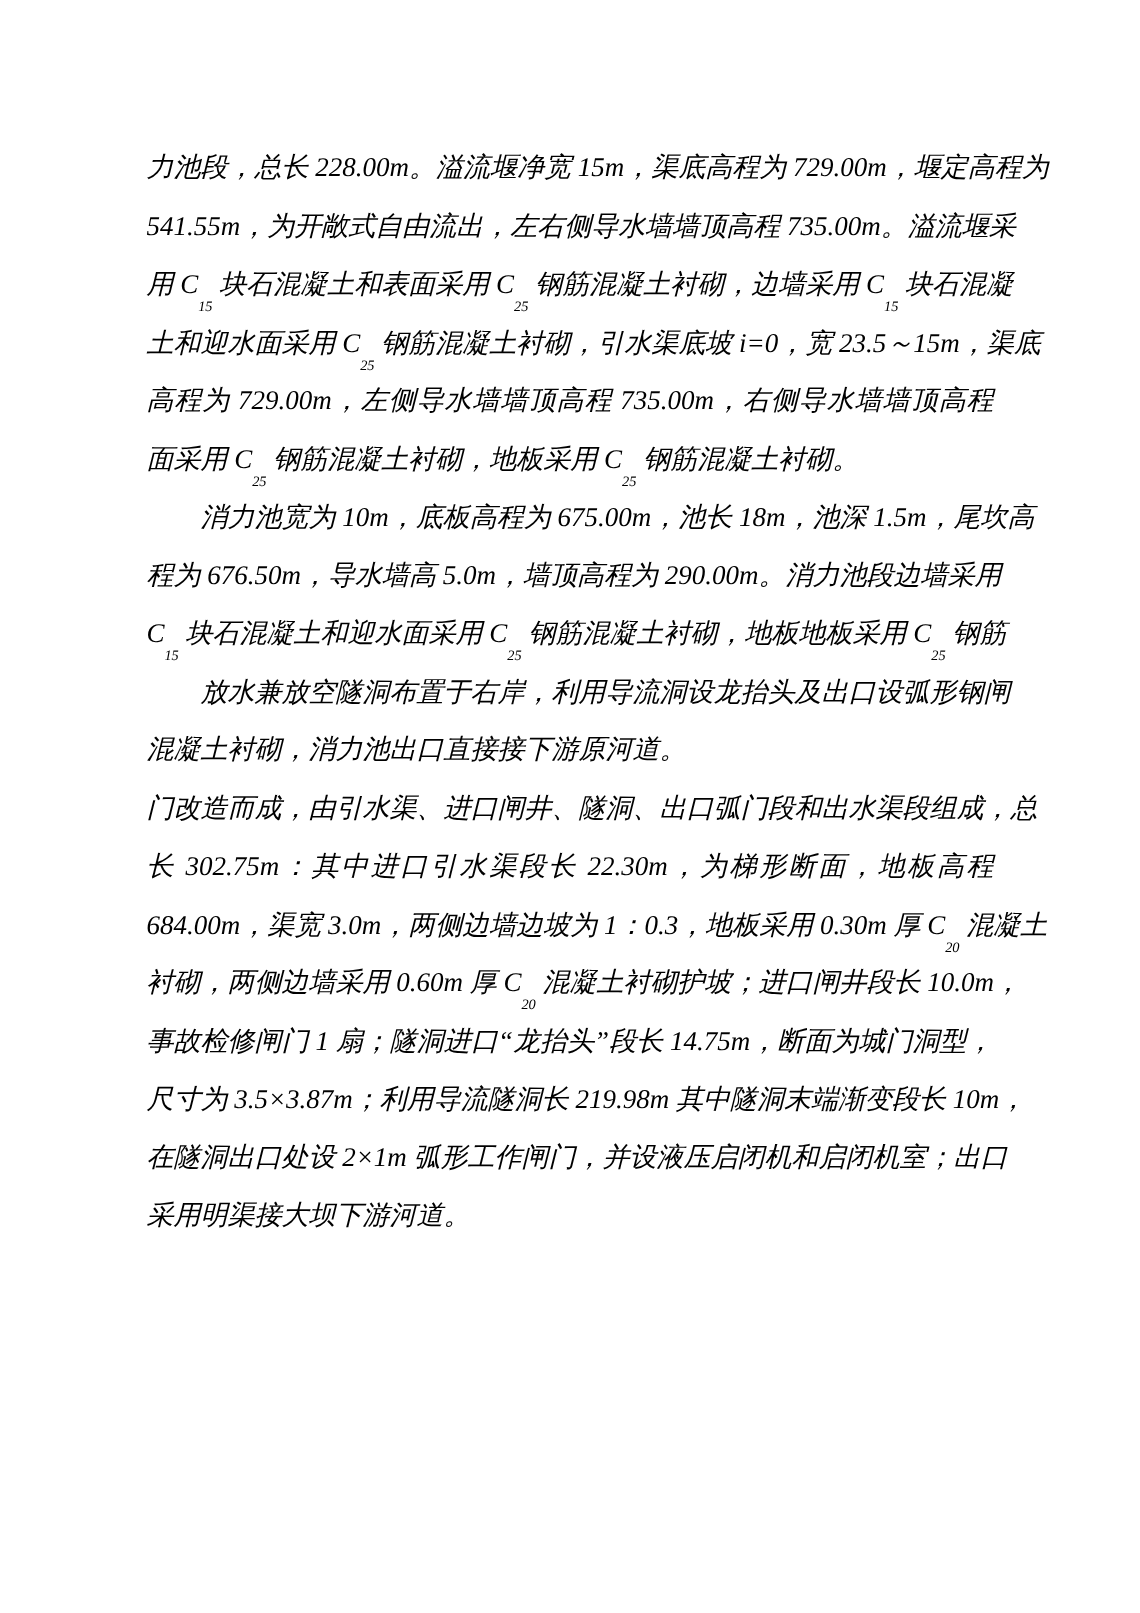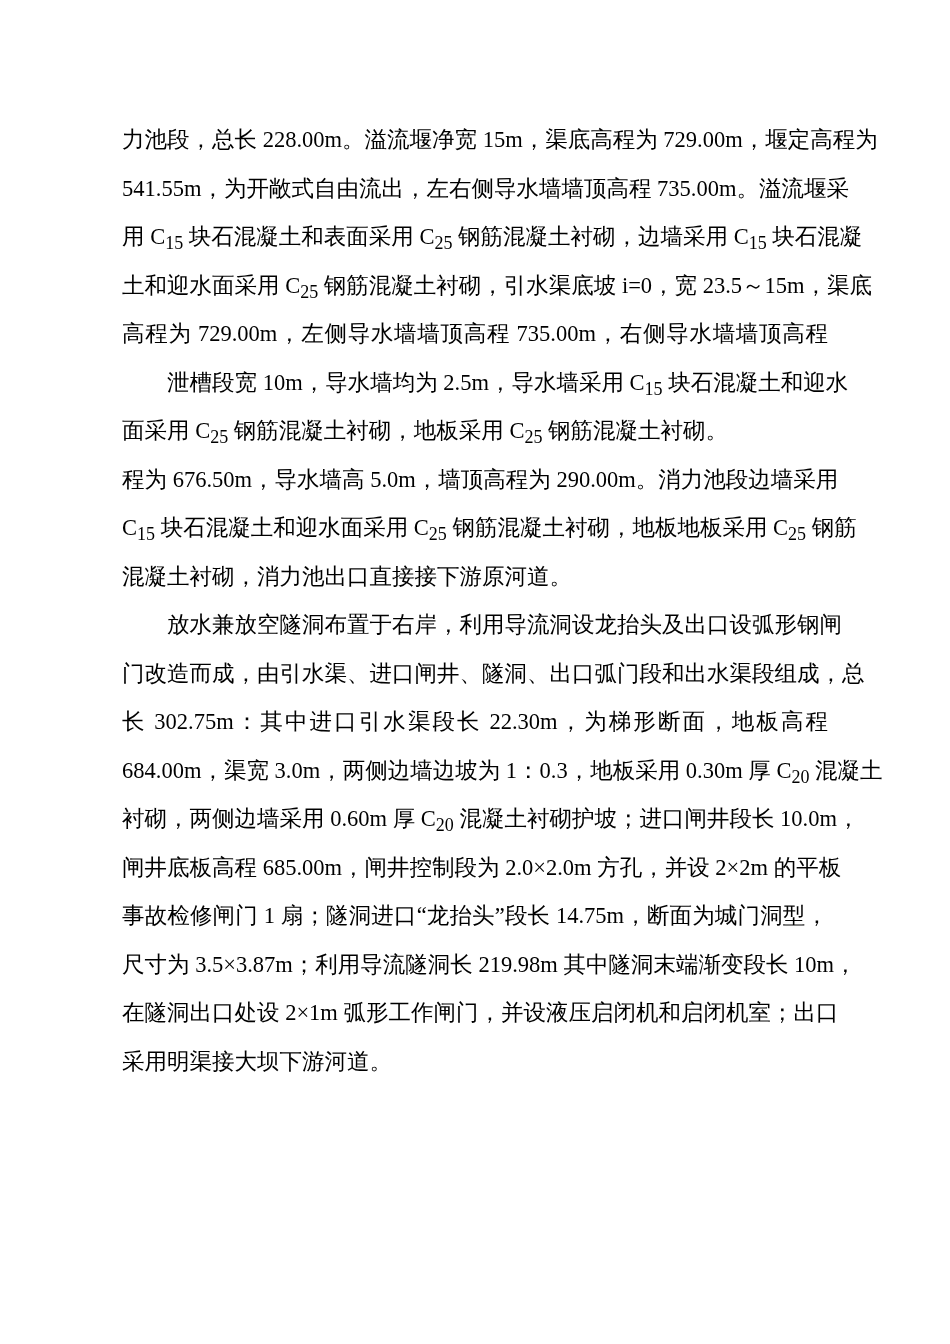--- a/index.html
+++ b/index.html
@@ -27,53 +27,53 @@
     font-size: 22.5px;
     color: #000000;
   }
   .line {
     height: 48.5px;
     line-height: 48.5px;
     white-space: nowrap;
     text-align: justify;
     text-align-last: justify;
     text-justify: inter-character;
+    font-style: italic;
   }
   .line.para-end {
     text-align-last: left;
   }
   .line.indent {
     padding-left: 45px;
   }
   .sub {
-    font-size: 18px;
+    font-size: 12px;
     position: relative;
-    top: 5px;
+    top: 15px;
     line-height: 0;
   }
 </style>
 </head>
 <body>
 
 <div class="page">
   <div class="doc-body">
       <div class="line">力池段，总长 228.00m。溢流堰净宽 15m，渠底高程为 729.00m，堰定高程为</div>
       <div class="line">541.55m，为开敞式自由流出，左右侧导水墙墙顶高程 735.00m。溢流堰采</div>
       <div class="line">用 C<span class="sub">15</span> 块石混凝土和表面采用 C<span class="sub">25</span> 钢筋混凝土衬砌，边墙采用 C<span class="sub">15</span> 块石混凝</div>
       <div class="line">土和迎水面采用 C<span class="sub">25</span> 钢筋混凝土衬砌，引水渠底坡 i=0，宽 23.5～15m，渠底</div>
       <div class="line">高程为 729.00m，左侧导水墙墙顶高程 735.00m，右侧导水墙墙顶高程</div>
-      <div class="line indent">泄槽段宽 10m，导水墙均为 2.5m，导水墙采用 C<span class="sub">15</span> 块石混凝土和迎水</div>
       <div class="line para-end">面采用 C<span class="sub">25</span> 钢筋混凝土衬砌，地板采用 C<span class="sub">25</span> 钢筋混凝土衬砌。</div>
+      <div class="line indent">消力池宽为 10m，底板高程为 675.00m，池长 18m，池深 1.5m，尾坎高</div>
       <div class="line">程为 676.50m，导水墙高 5.0m，墙顶高程为 290.00m。消力池段边墙采用</div>
       <div class="line">C<span class="sub">15</span> 块石混凝土和迎水面采用 C<span class="sub">25</span> 钢筋混凝土衬砌，地板地板采用 C<span class="sub">25</span> 钢筋</div>
+      <div class="line indent">放水兼放空隧洞布置于右岸，利用导流洞设龙抬头及出口设弧形钢闸</div>
       <div class="line para-end">混凝土衬砌，消力池出口直接接下游原河道。</div>
-      <div class="line indent">放水兼放空隧洞布置于右岸，利用导流洞设龙抬头及出口设弧形钢闸</div>
       <div class="line">门改造而成，由引水渠、进口闸井、隧洞、出口弧门段和出水渠段组成，总</div>
       <div class="line">长 302.75m：其中进口引水渠段长 22.30m，为梯形断面，地板高程</div>
       <div class="line">684.00m，渠宽 3.0m，两侧边墙边坡为 1：0.3，地板采用 0.30m 厚 C<span class="sub">20</span> 混凝土</div>
       <div class="line">衬砌，两侧边墙采用 0.60m 厚 C<span class="sub">20</span> 混凝土衬砌护坡；进口闸井段长 10.0m，</div>
-      <div class="line">闸井底板高程 685.00m，闸井控制段为 2.0×2.0m 方孔，并设 2×2m 的平板</div>
       <div class="line">事故检修闸门 1 扇；隧洞进口“龙抬头”段长 14.75m，断面为城门洞型，</div>
       <div class="line">尺寸为 3.5×3.87m；利用导流隧洞长 219.98m 其中隧洞末端渐变段长 10m，</div>
       <div class="line">在隧洞出口处设 2×1m 弧形工作闸门，并设液压启闭机和启闭机室；出口</div>
       <div class="line para-end">采用明渠接大坝下游河道。</div>
     </div>
 </div>
 
 </body></html>

